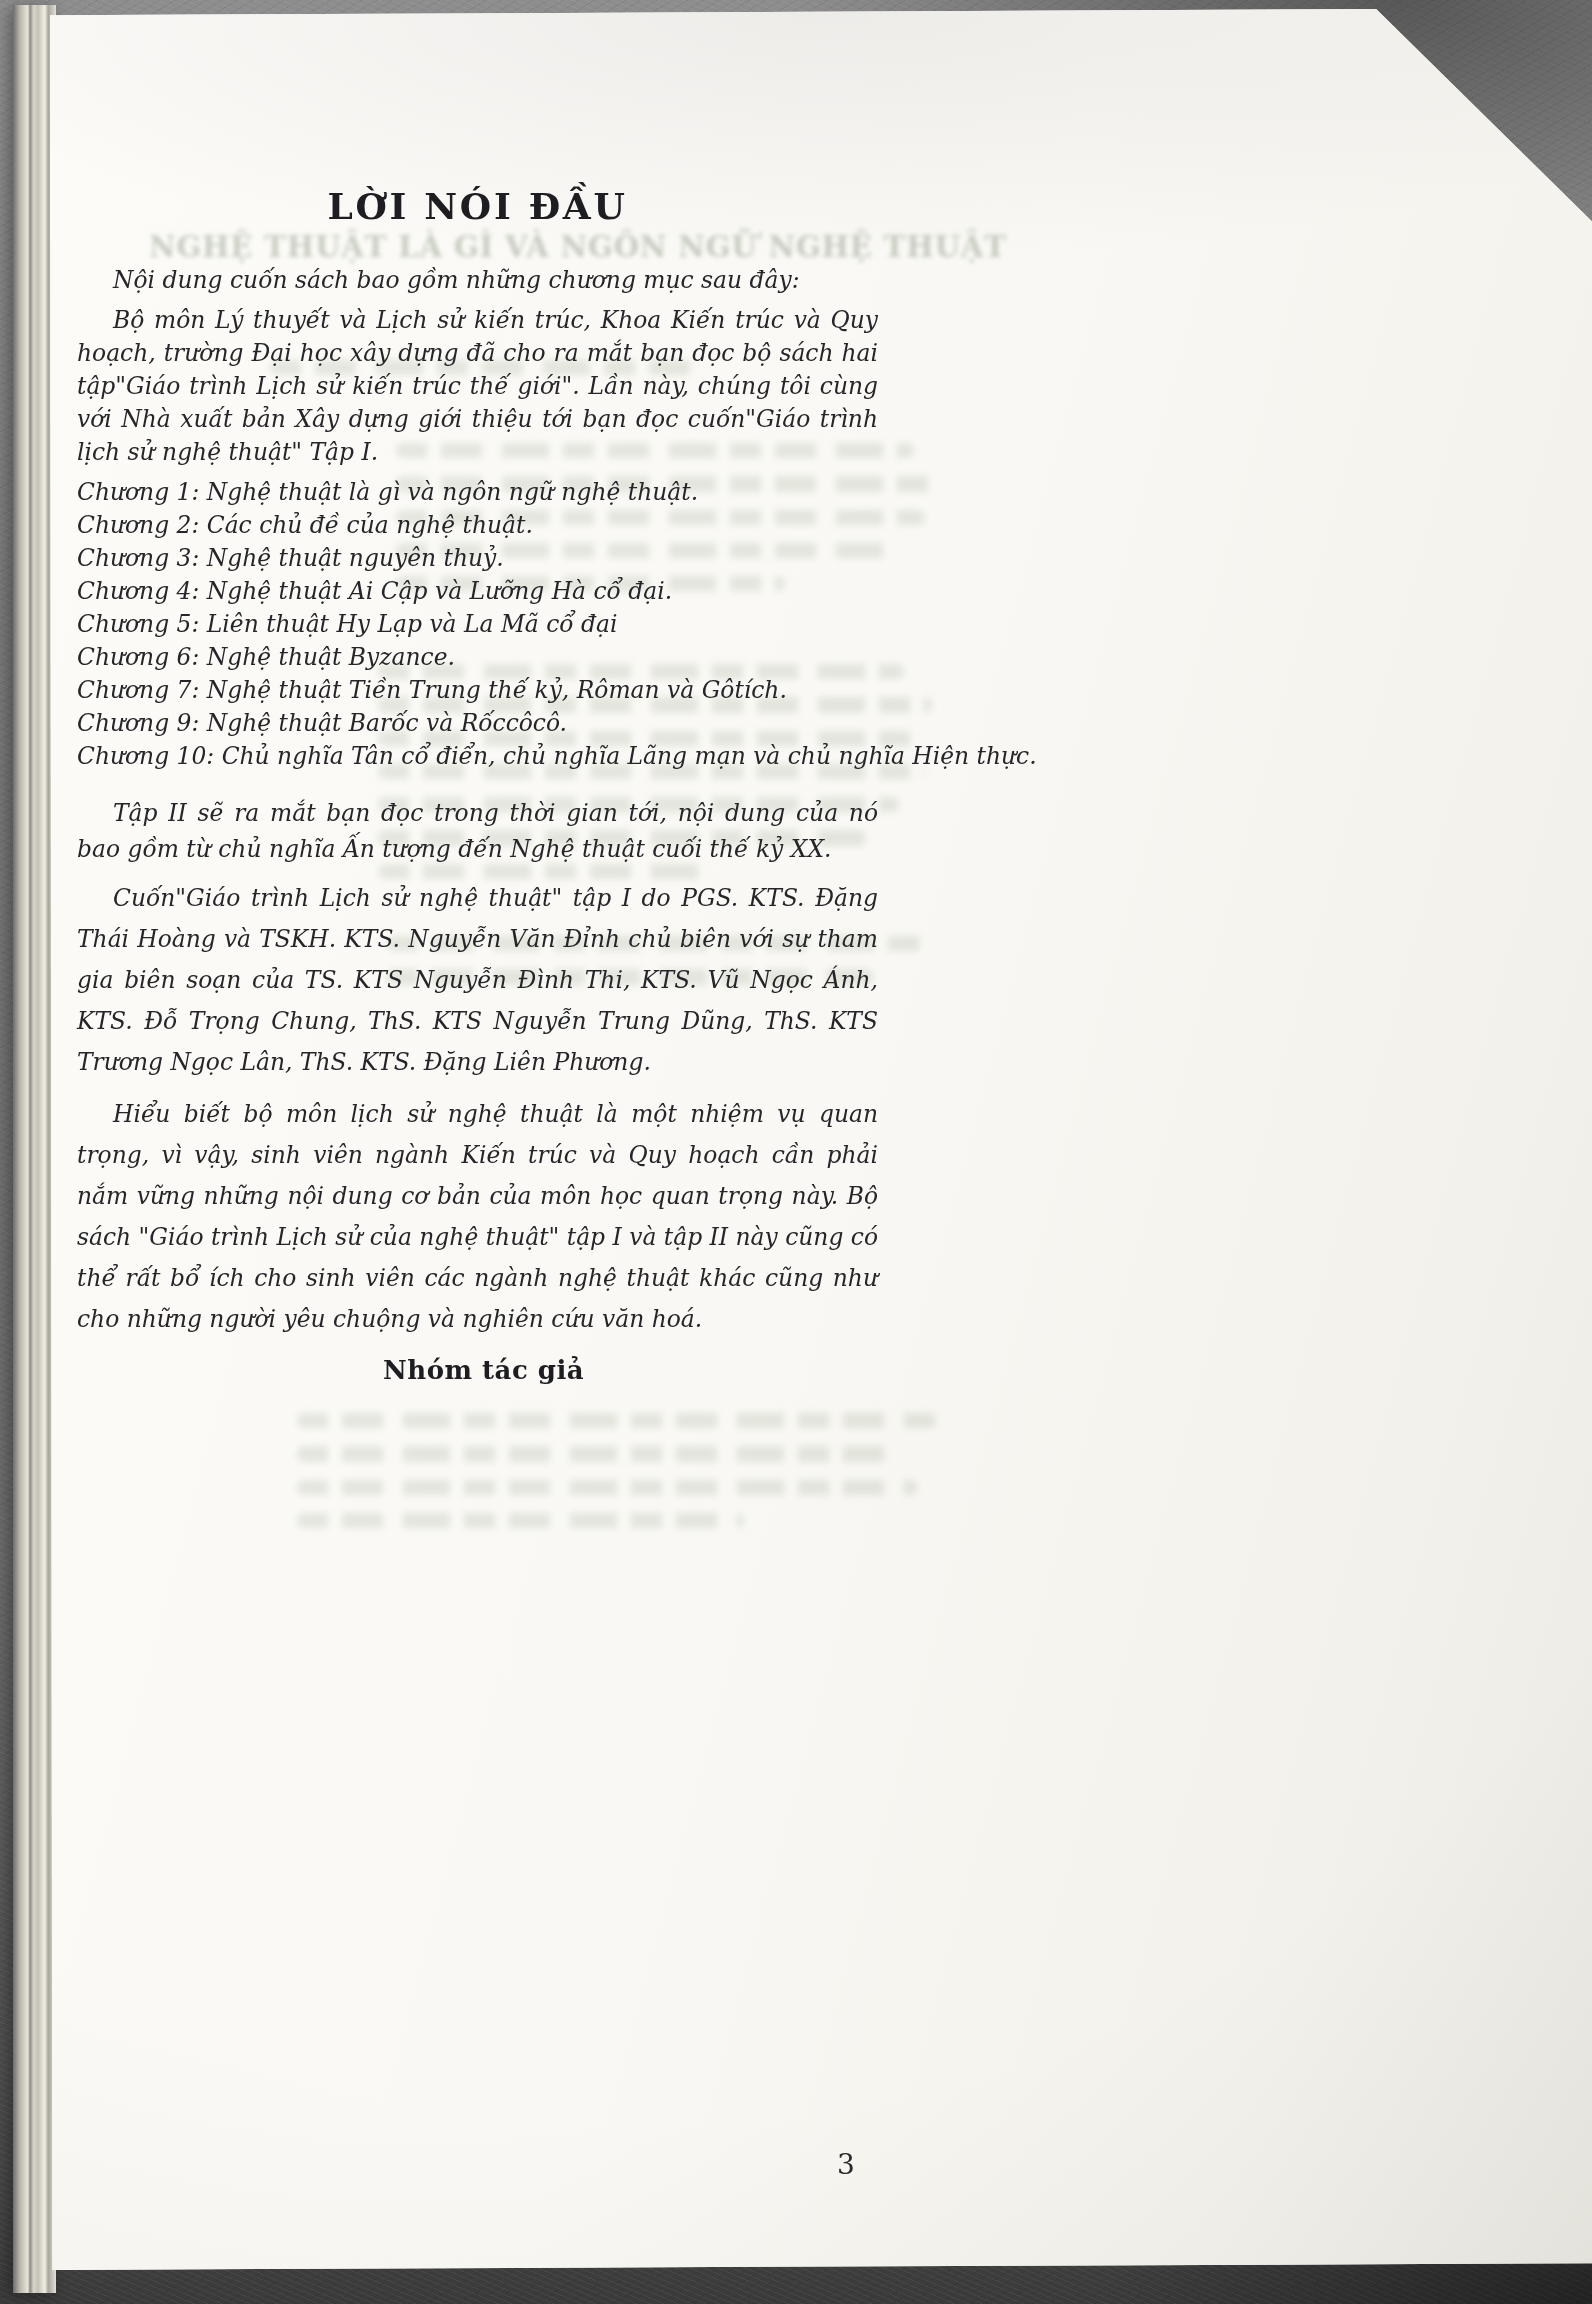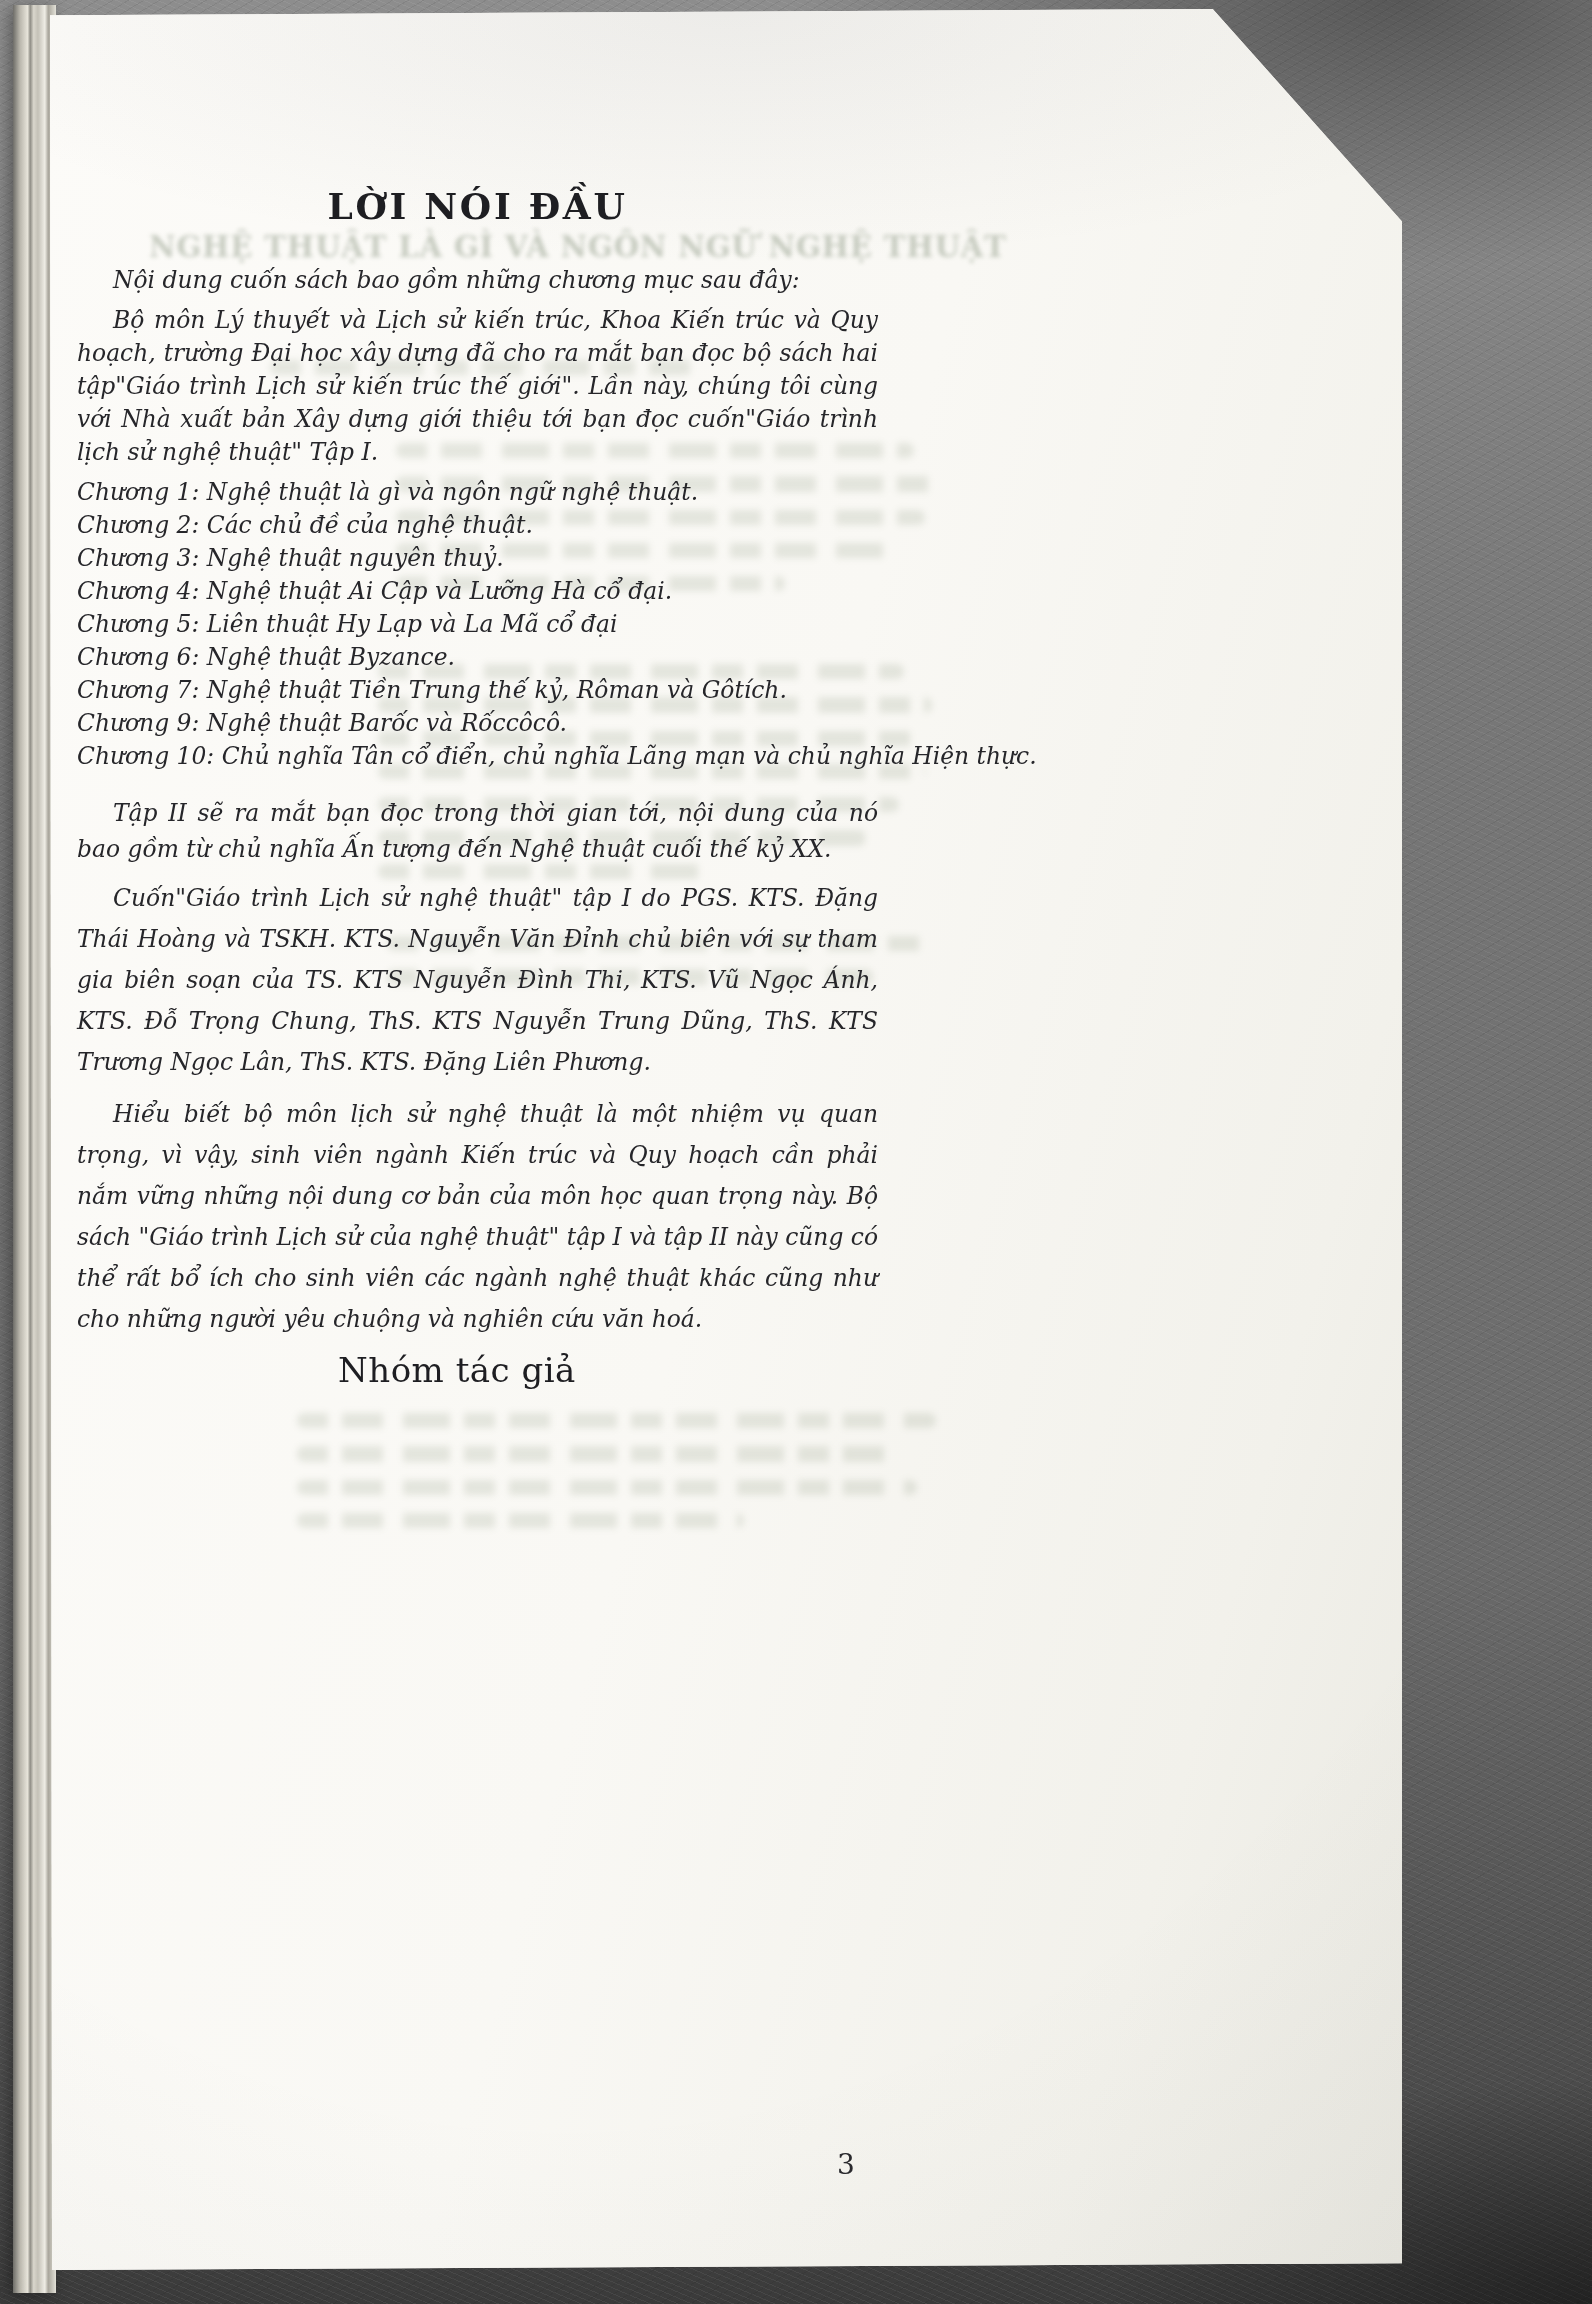--- a/index.html
+++ b/index.html
@@ -16,21 +16,21 @@
   }
   .book-edges{
     position:absolute;left:12.6px;top:5.4px;width:43px;height:2288px;z-index:1;
     background:
       linear-gradient(90deg,
         #6e6d68 0%, #b9b6ac 16%, #e7e4da 34%, #8f8d85 40%,
         #d9d6cc 48%, #c4c1b7 58%, #efede5 74%, #a9a69c 82%, #e3e1d8 100%);
     filter:drop-shadow(-3.6px 3.6px 7.2px rgba(0,0,0,.35));
   }
   .paper{
-    position:absolute;left:50px;top:9px;width:1352px;height:2261px;z-index:2;
+    position:absolute;left:50px;top:9px;width:1542px;height:2261px;z-index:2;
     background-image:
       radial-gradient(90% 16% at 50% 0%, rgba(120,120,125,.10), transparent 70%),
       radial-gradient(130% 95% at 38% 34%, transparent 62%, rgba(60,60,55,.07) 100%),
       linear-gradient(105deg,#fcfbf8 0%,#f9f8f4 50%,#f2f1eb 82%,#eae9e2 100%);
     background-color:#f8f7f3;
     clip-path:polygon(0% 0.28%, 86% 0%, 100% 9.4%, 100% 99.7%, 0.15% 100%);
     color:#26262a;
   }
   .content{
     position:relative;z-index:3;
@@ -41,21 +41,21 @@
     font-size:36px;font-weight:700;font-style:normal;letter-spacing:2.7px;
     text-align:center;margin:0 0 36px 0;line-height:43px;color:#1e1e22;
   }
   .para{margin:0 0 7.2px 0;text-align:justify;text-indent:36px;}
   .heading-line{text-align:left;}
   .chapters{margin:3.6px 0 5.4px 0;}
   .chapter{margin:0;line-height:33px;white-space:nowrap;}
   .para.mid{line-height:36px;margin-top:22px;}
   .para.wide{line-height:41px;margin-top:10.8px;}
   .signature-row{margin-top:14.4px;padding-left:261px;}
-  .signature{font-weight:400;font-style:normal;font-size:34px;letter-spacing:0.5px;color:#1e1e22;}
+  .signature{font-weight:700;font-style:normal;font-size:26px;letter-spacing:0.5px;color:#1e1e22;margin-left:45px;}
   .page-number{
     position:absolute;z-index:3;top:2139px;left:787px;
     font-size:28px;font-style:normal;color:#2a2a2e;
   }
   
   .ghost-title{
     position:absolute;z-index:1;top:221px;left:99px;width:738px;
     text-align:center;font-weight:700;font-style:normal;font-size:29px;letter-spacing:0.9px;
     color:#75836b;opacity:.38;filter:blur(2px);white-space:nowrap;
   }

